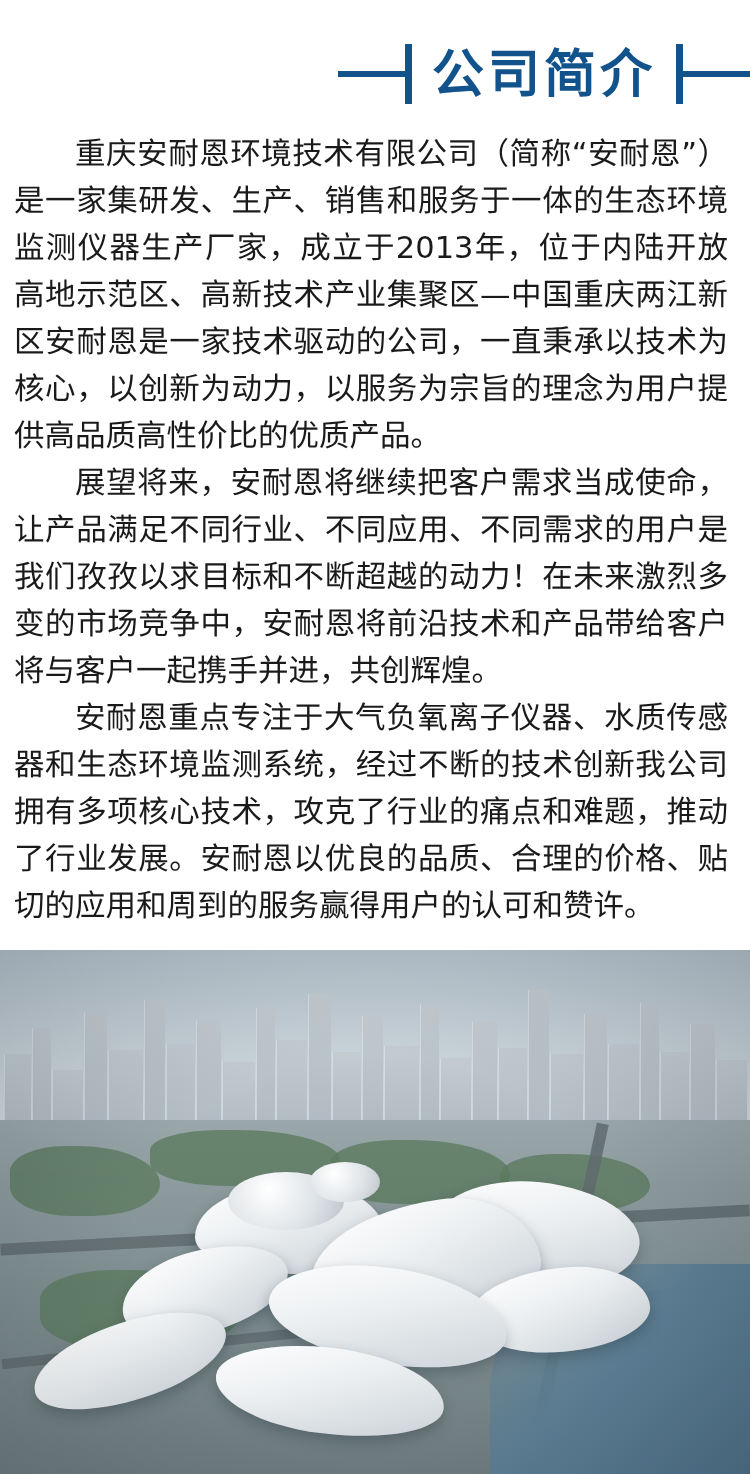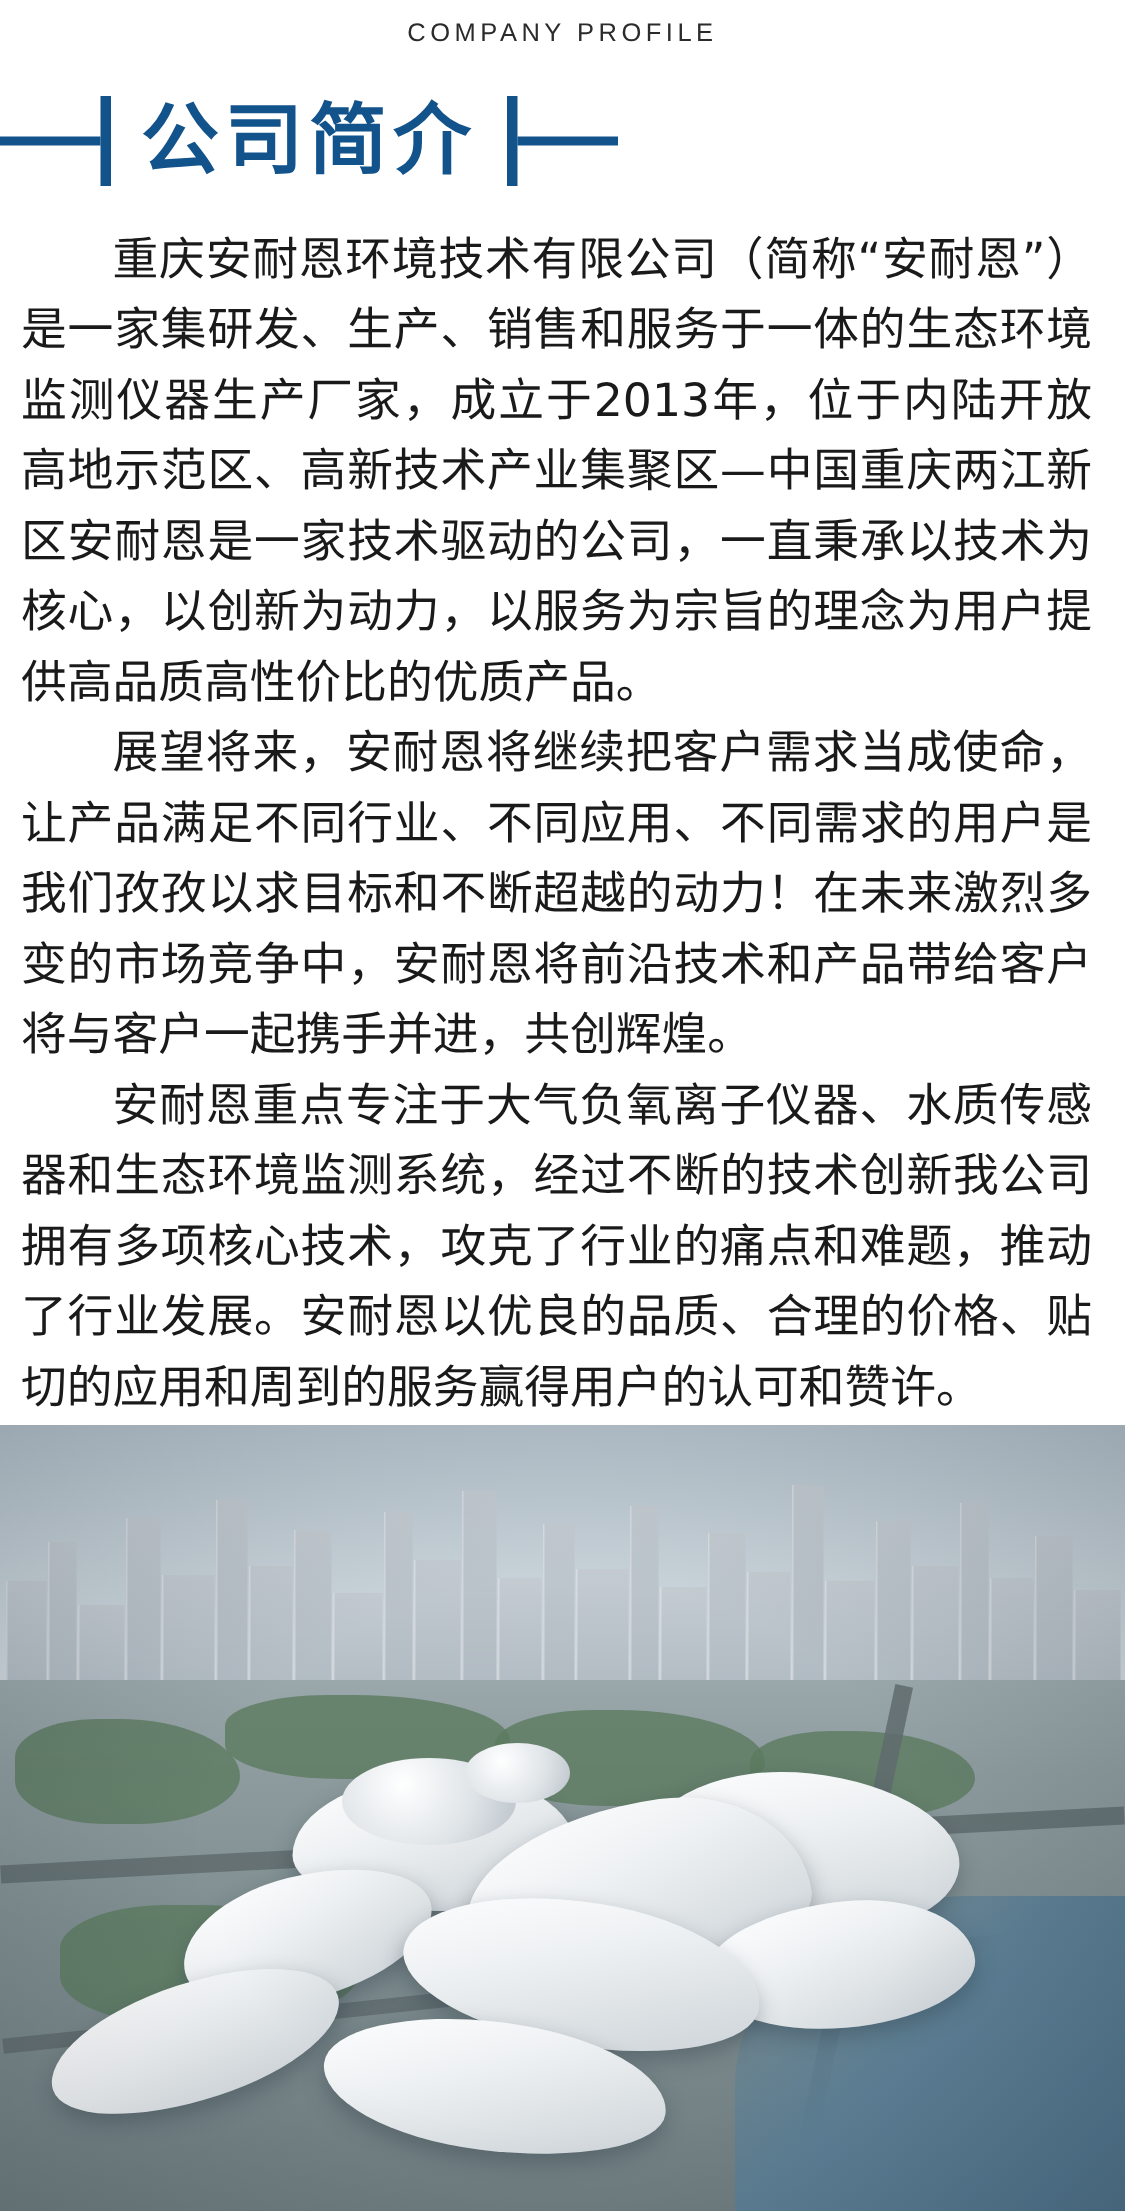--- a/index.html
+++ b/index.html
@@ -32,21 +32,21 @@
     color: #2b2b2b;
     font-weight: 400;
     line-height: 1.2;
     font-family: "Liberation Sans", "DejaVu Sans", sans-serif;
   }
 
   .title-row {
     margin-top: 24px;
     display: flex;
     align-items: center;
-    justify-content: flex-start;
+    justify-content: flex-end;
     height: 76px;
   }
   .bracket {
     position: relative;
     width: 74px;
     height: 60px;
     flex: 0 0 auto;
   }
   
   .bracket .vbar {
@@ -180,21 +180,20 @@
     inset: 0;
     background: radial-gradient(ellipse at 50% 55%, rgba(0,0,0,0) 45%, rgba(20,30,40,0.18) 100%);
   }
 </style>
 </head>
 <body>
 
 <div class="page">
 
   <div class="header">
-    <div class="eyebrow">COMPANY PROFILE</div>
 
     <div class="title-row">
       <div class="bracket left">
         <div class="hbar"></div>
         <div class="vbar"></div>
       </div>
       <div class="main-title">公司简介</div>
       <div class="bracket right">
         <div class="vbar"></div>
         <div class="hbar"></div>

